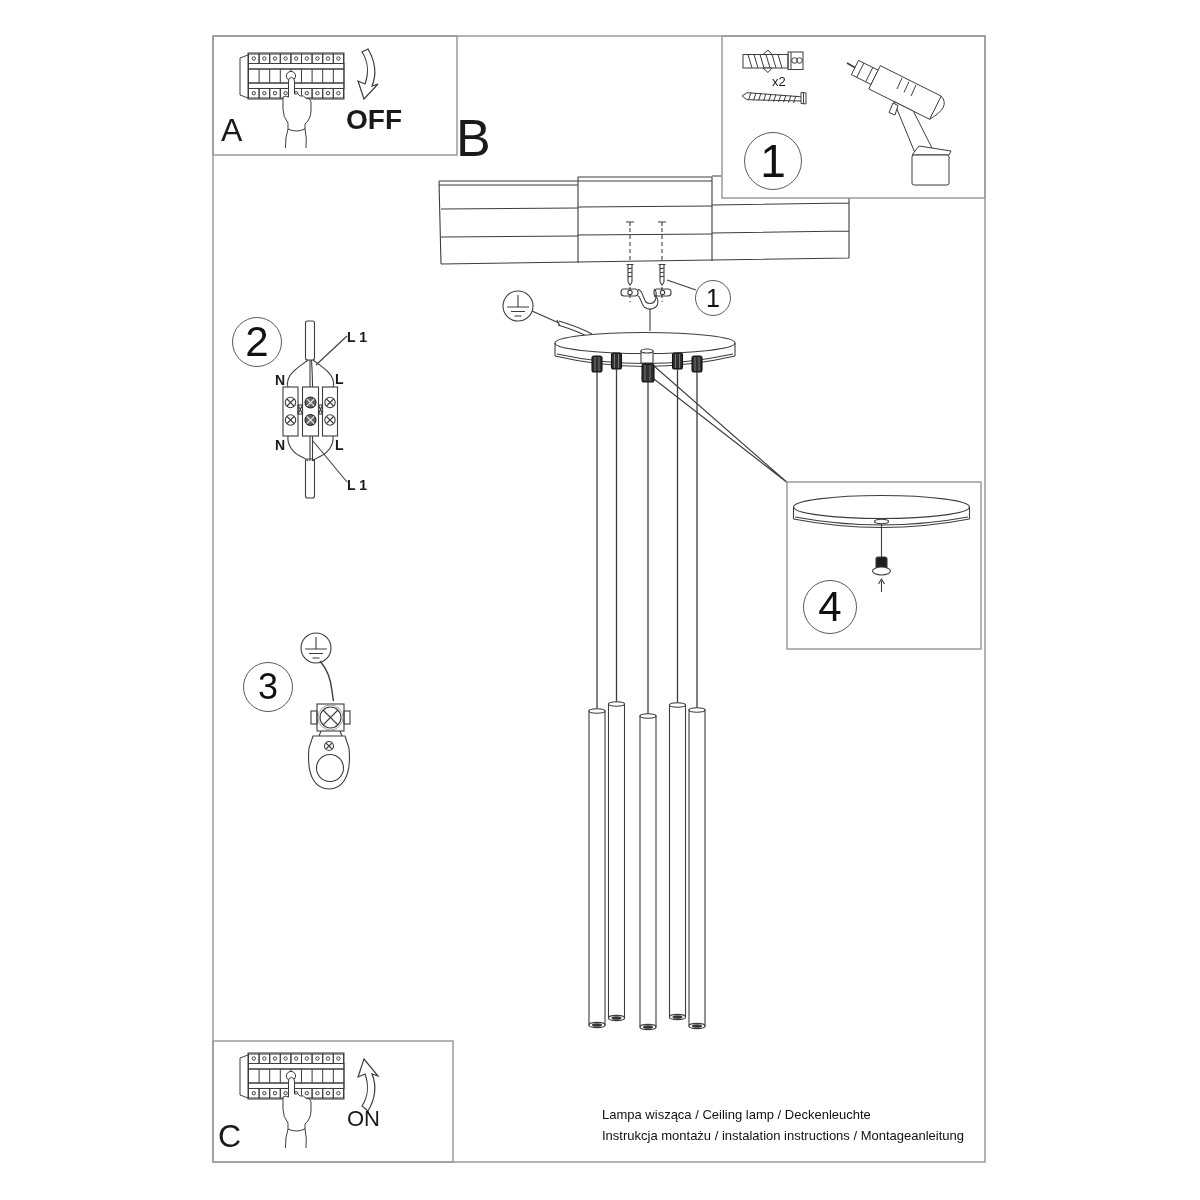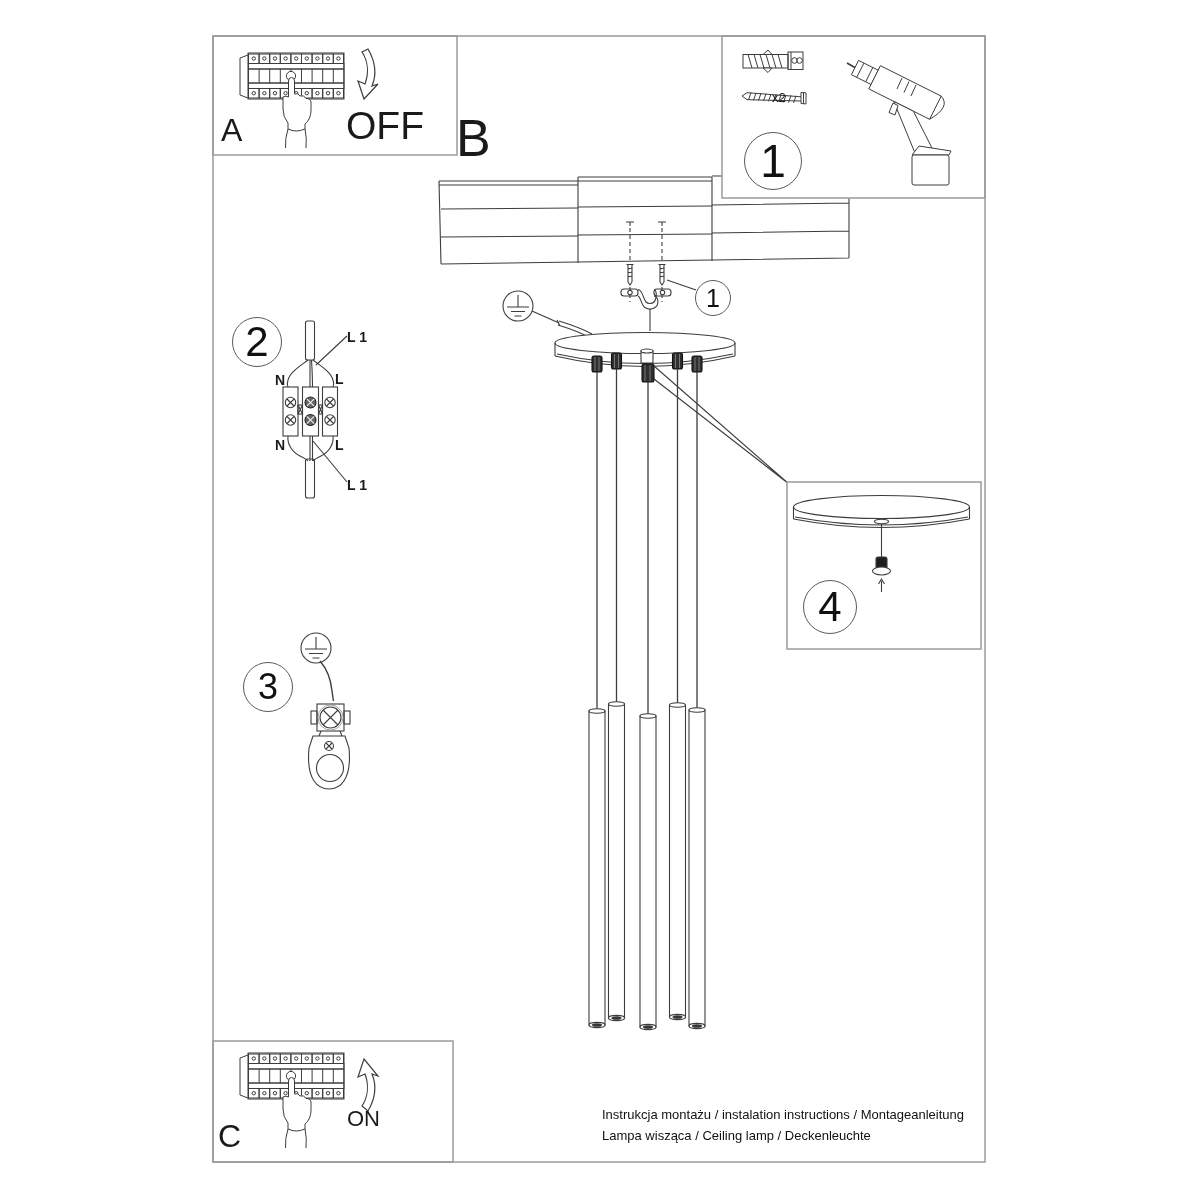--- a/index.html
+++ b/index.html
@@ -291,42 +291,42 @@
     <path d="M323,710 L338,725 M338,710 L323,725"></path>
     <path d="M321,731 L319,736 M340,731 L342,736"></path>
     <path d="M313,736 L345,736 L349,748 C352,780 340,789 329,789 C318,789 306,780 309,748 Z" fill="#fff"></path>
     <circle cx="329" cy="746" r="4.5"></circle>
         <path d="M326,743 L332,749 M332,743 L326,749"></path>
     <circle cx="330" cy="768" r="13.5"></circle>
   </g>
 </svg>
 
 <div class="lbl letter" style="left:221px;top:112px;font-size:32px;">A</div>
-<div class="lbl letter" style="left:346px;top:104px;font-size:39px;">OFF</div>
+<div class="lbl letter" style="left:346px;top:104px;font-size:28px;font-weight:bold;">OFF</div>
 
 <div class="lbl letter" style="left:456px;top:108px;font-size:52px;">B</div>
 
 <div class="badge" style="left:744px;top:132px;width:56px;height:56px;font-size:46px;">1</div>
-<div class="lbl" style="left:772px;top:90px;font-size:13px;">x2</div>
+<div class="lbl" style="left:772px;top:74px;font-size:13px;">x2</div>
 
 <div class="badge" style="left:232px;top:317px;width:48px;height:48px;font-size:42px;">2</div>
 <div class="lbl small-b" style="left:347px;top:329px;">L 1</div>
 <div class="lbl small-b" style="left:275px;top:372px;">N</div>
 <div class="lbl small-b" style="left:335px;top:371px;">L</div>
 <div class="lbl small-b" style="left:275px;top:437px;">N</div>
 <div class="lbl small-b" style="left:335px;top:437px;">L</div>
 <div class="lbl small-b" style="left:347px;top:477px;">L 1</div>
 
 <div class="badge" style="left:243px;top:662px;width:48px;height:48px;font-size:36px;">3</div>
 
 <div class="badge" style="left:695px;top:280px;width:34px;height:34px;font-size:25px;">1</div>
 
 <div class="badge" style="left:803px;top:580px;width:52px;height:52px;font-size:42px;">4</div>
 
 <div class="lbl letter" style="left:218px;top:1118px;font-size:32px;">C</div>
 <div class="lbl letter" style="left:347px;top:1106px;font-size:22px;">ON</div>
 
 <div class="footer" style="left:602px;top:1104px;">
+  <div>Lampa wisząca / Ceiling lamp / Deckenleuchte</div>
   <div>Instrukcja montażu / instalation instructions / Montageanleitung</div>
-  <div>Lampa wisząca / Ceiling lamp / Deckenleuchte</div>
 </div>
 
 </div>
 
 </body></html>

